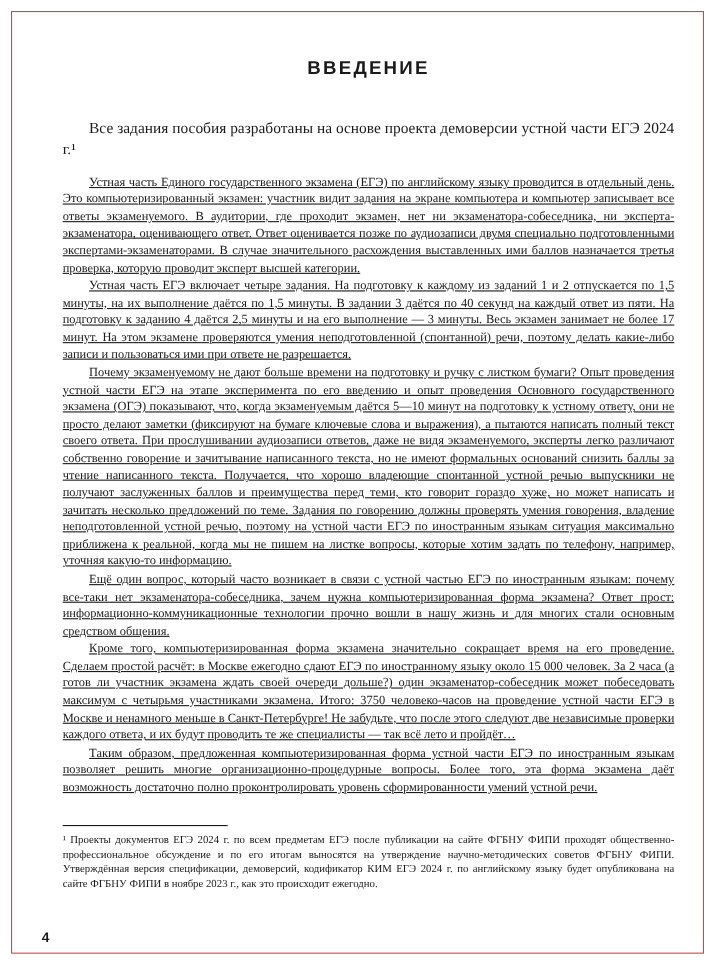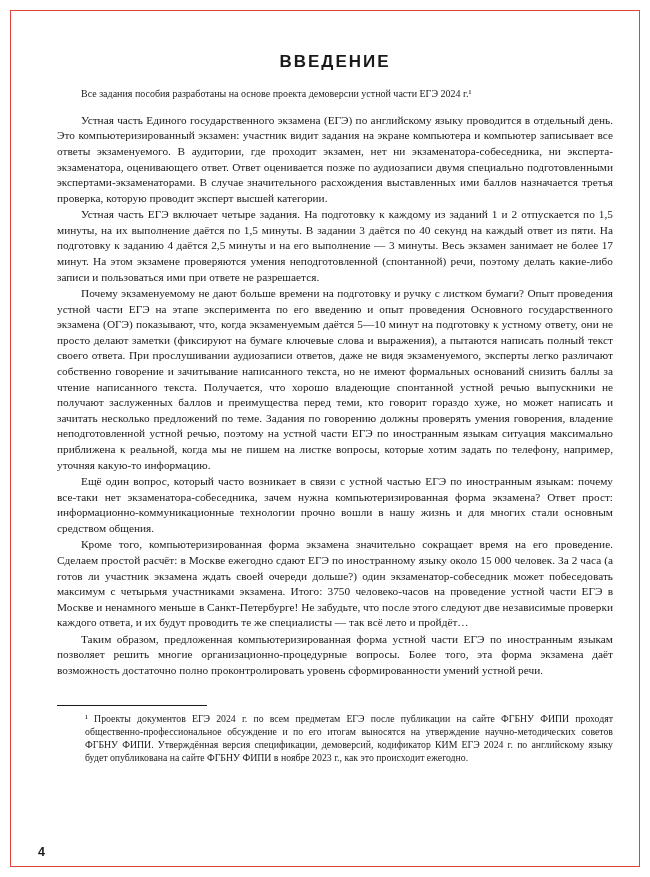--- a/index.html
+++ b/index.html
@@ -20,54 +20,54 @@
     position: absolute;
     left: 57px; top: 52px;
     width: 556px;
   }
   .doc-title {
     font-family: "Liberation Sans", sans-serif;
     font-weight: bold;
     font-size: 17px;
     letter-spacing: 2px;
     text-align: center;
-    margin-bottom: 15px;
+    margin-bottom: 36px;
   }
   .intro {
-    font-size: 10px;
+    font-size: 14px;
     line-height: 1.38;
     text-align: justify;
     text-indent: 24px;
     margin-bottom: 12px;
   }
   .subtitle {
     font-family: "Liberation Sans", sans-serif;
     font-weight: bold;
     font-size: 13.5px;
     text-align: center;
     margin-bottom: 12px;
   }
   .para {
     font-size: 11.3px;
     line-height: 1.38;
     text-align: justify;
     text-indent: 24px;
     margin-bottom: 1px;
+    text-decoration: underline;
   }
   .footnote-sep {
     width: 150px;
     border: 0;
     border-top: 1px solid #1a1a1a;
     margin: 26px 0 6px 0;
   }
   .footnote {
     font-size: 9.8px;
     line-height: 1.35;
     text-align: justify;
-    margin-left: 28px;
   }
   .page-number {
     position: absolute;
     left: 38px; bottom: 18px;
     font-family: "Liberation Sans", sans-serif;
     font-weight: bold;
     font-size: 12.5px;
   }
 </style>
 </head>

